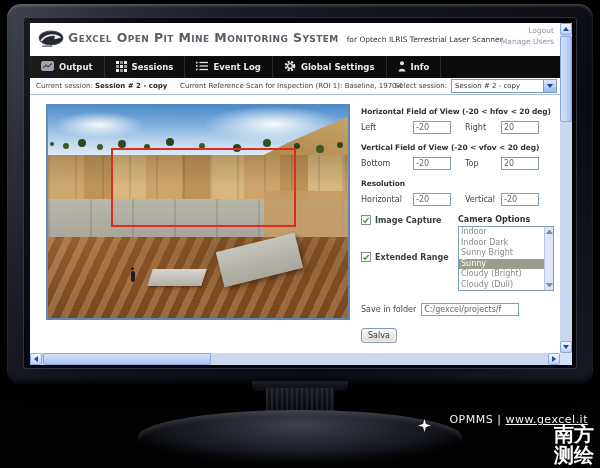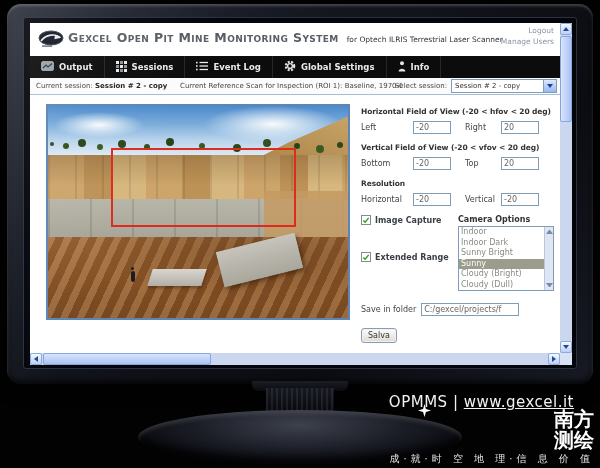--- a/index.html
+++ b/index.html
@@ -19,21 +19,21 @@
 
   .neck-collar { position:absolute; left:252px; top:381px; width:96px; height:10px; background:linear-gradient(180deg,#1b1d26,#0a0b10); border-radius:0 0 6px 6px; }
   .neck { position:absolute; left:266px; top:388px; width:68px; height:34px;
     background:repeating-linear-gradient(90deg,rgba(255,255,255,.07) 0 2px,rgba(0,0,0,0) 2px 5px),linear-gradient(180deg,#171922,#0a0b10 60%,#12141c); }
   .base { position:absolute; left:138px; top:410px; width:324px; height:54px; border-radius:50%;
     background:radial-gradient(ellipse at 50% 28%,#3d414d 0%,#1c1e27 45%,#0a0b10 75%,#05060a 100%);
     box-shadow:inset 0 3px 4px rgba(255,255,255,.14), inset 0 -6px 8px rgba(0,0,0,.8); }
 
   
   .brand { position:absolute; right:6px; bottom:2px; width:240px; color:#fff; text-align:right; z-index:20; }
-  .brand .opmms-line { font-size:15px; letter-spacing:.5px; color:#f2f2f2; margin-right:20px; }
+  .brand .opmms-line { font-size:11px; letter-spacing:.5px; color:#f2f2f2; margin-right:6px; }
   .brand .opmms-line .site { text-decoration:underline; }
   .south-row { position:relative; display:flex; align-items:center; justify-content:flex-end; margin-top:-2px; }
   .south { font-size:41px; font-weight:bold; letter-spacing:1px; line-height:.85; }
   .sparkle { position:absolute; left:64px; top:-5px; width:13px; height:13px; background:#fff;
     clip-path:polygon(50% 0,61% 39%,100% 50%,61% 61%,50% 100%,39% 61%,0 50%,39% 39%); }
   .cn-stack { font-size:20px; font-weight:bold; line-height:1.05; text-align:center; margin-left:20px; }
   .tagline { font-size:10px; letter-spacing:4px; color:#e4e4e4; margin-top:1px; white-space:nowrap; }
 
   
   .page-header { position:absolute; left:0; top:0; width:530px; height:33px; background:#fff; }
@@ -371,16 +371,15 @@
       <span>OPMMS |</span>
       <span class="site">www.gexcel.it</span>
     </div>
     <div class="south-row">
       <div class="sparkle"></div>
       <span class="cn-stack">
         <div>南方</div>
         <div>测绘</div>
       </span>
     </div>
-    <div class="tagline">成·就·时 空 地 理·信 息 价 值</div>
   </div>
 
 </div>
 
 </body></html>

